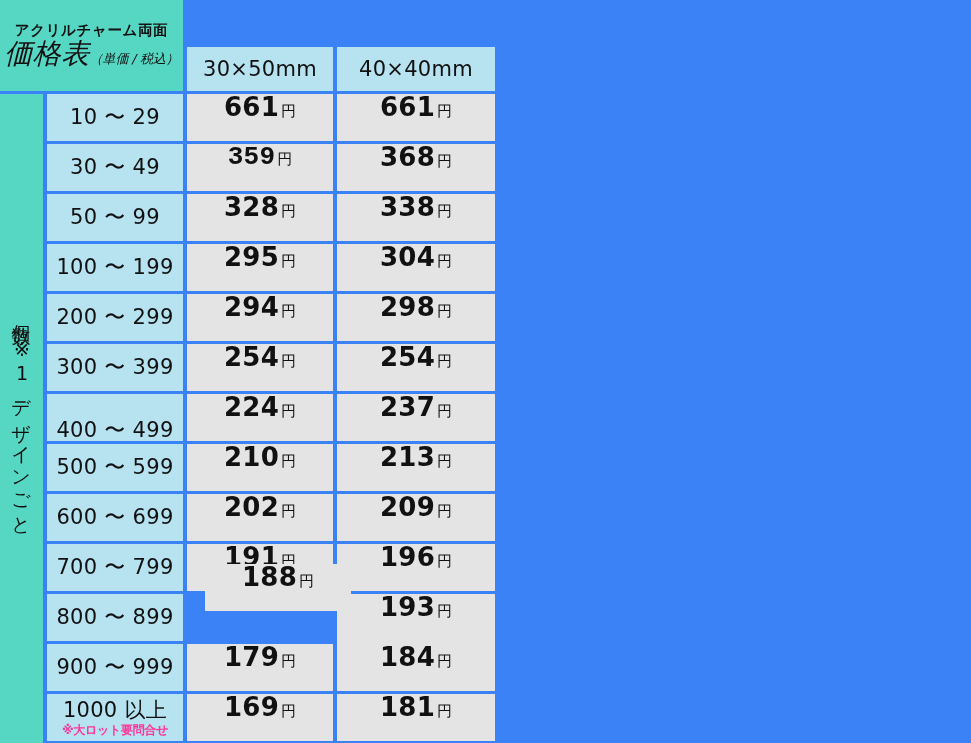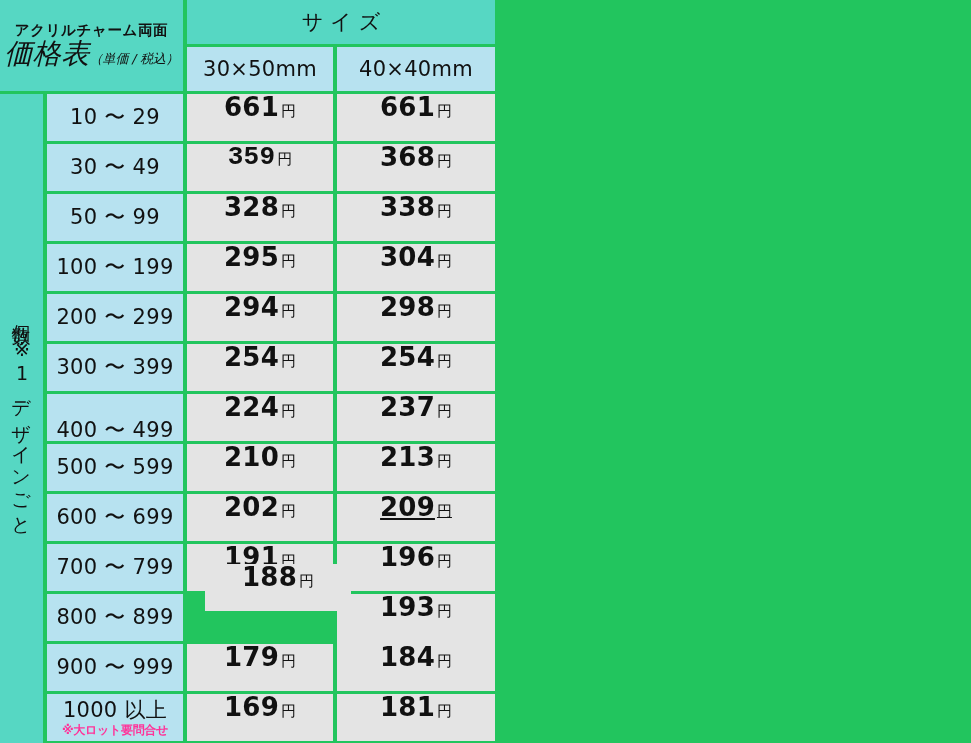--- a/index.html
+++ b/index.html
@@ -6,21 +6,21 @@
   html, body {
     width: 971px; height: 743px;
     background: #ffffff;
     font-family: "DejaVu Sans", "Liberation Sans", sans-serif;
     overflow: hidden;
   }
   #table-root {
     position: relative;
     width: 971px;
     height: 743px;
-    background: #22c55e;
+    background: #3b82f6;
   }
 
   
   .cell {
     position: absolute;
     display: flex;
     align-items: center;
     justify-content: center;
     color: #111111;
     line-height: 1;
@@ -149,21 +149,20 @@
 <div id="table-root">
 
   <div class="cell title-cell">
     <div class="title-sub">アクリルチャーム両面</div>
     <div class="title-main-wrap">
       <span class="title-main">価格表</span>
       <span class="title-note">（単価 / 税込）</span>
     </div>
   </div>
 
-  <div class="cell size-band">サイズ</div>
   <div class="cell size-col-head c1">30×50mm</div>
   <div class="cell size-col-head c2">40×40mm</div>
 
   <div class="cell axis-cell">個数 ※1デザインごと</div>
 
   <div id="rows-host">
       <div class="cell qty-cell" style="top: 94px; height: 47px;">
         <span class="qty-main">10 〜 29</span>
       </div>
       <div class="cell price-cell c1" style="top: 94px; height: 47px;">
@@ -285,21 +284,21 @@
       </div>
       <div class="cell qty-cell" style="top: 494px; height: 47px;">
         <span class="qty-main">600 〜 699</span>
       </div>
       <div class="cell price-cell c1" style="top: 494px; height: 47px;">
         <div class="price-inner">
           <span class="price-num">202</span>
           <span class="price-yen">円</span>
         </div>
       </div>
-      <div class="cell price-cell c2" style="top: 494px; height: 47px; text-decoration: underline;">
+      <div class="cell price-cell c2" style="top: 494px; height: 47px;">
         <div class="price-inner">
           <span class="price-num">209</span>
           <span class="price-yen">円</span>
         </div>
       </div>
       <div class="cell qty-cell" style="top: 544px; height: 47px;">
         <span class="qty-main">700 〜 799</span>
       </div>
       <div class="cell price-cell c1" style="top: 544px; height: 47px;">
         <div class="price-inner">

